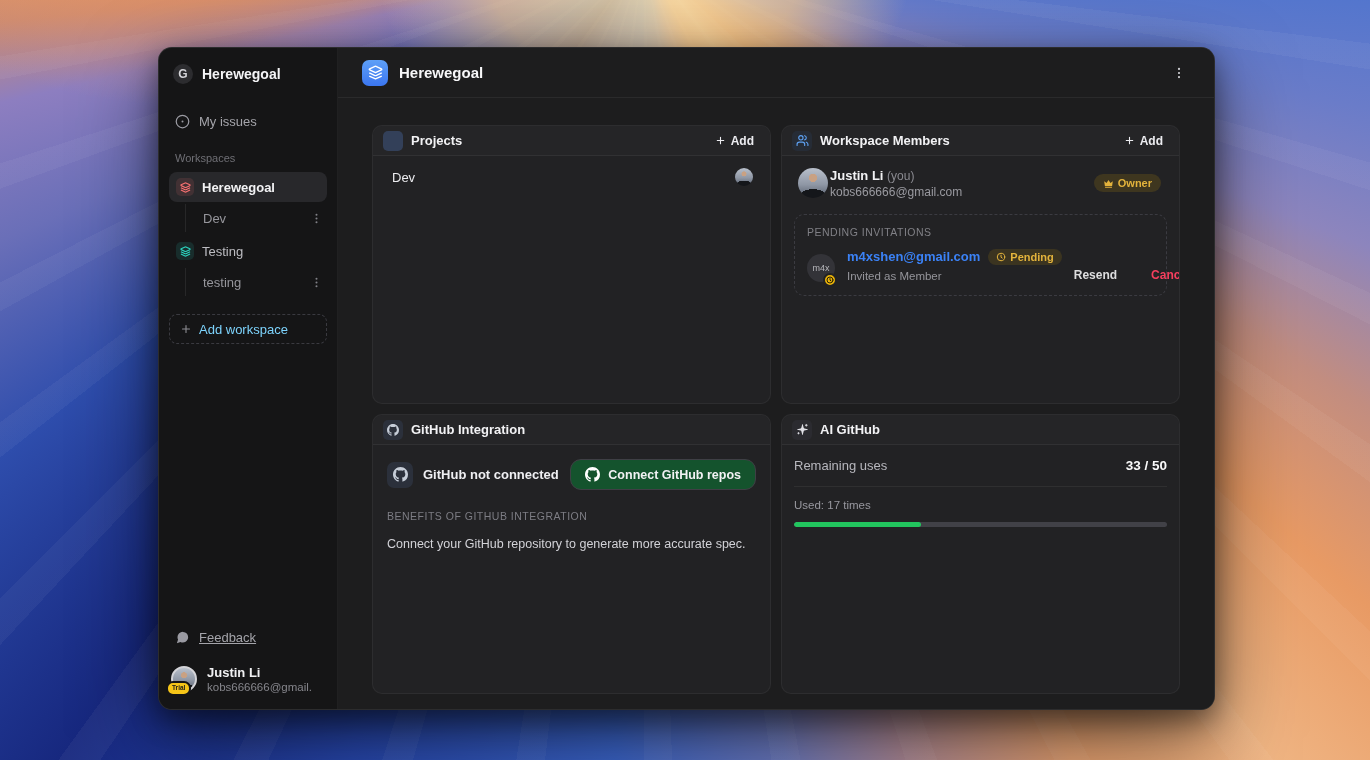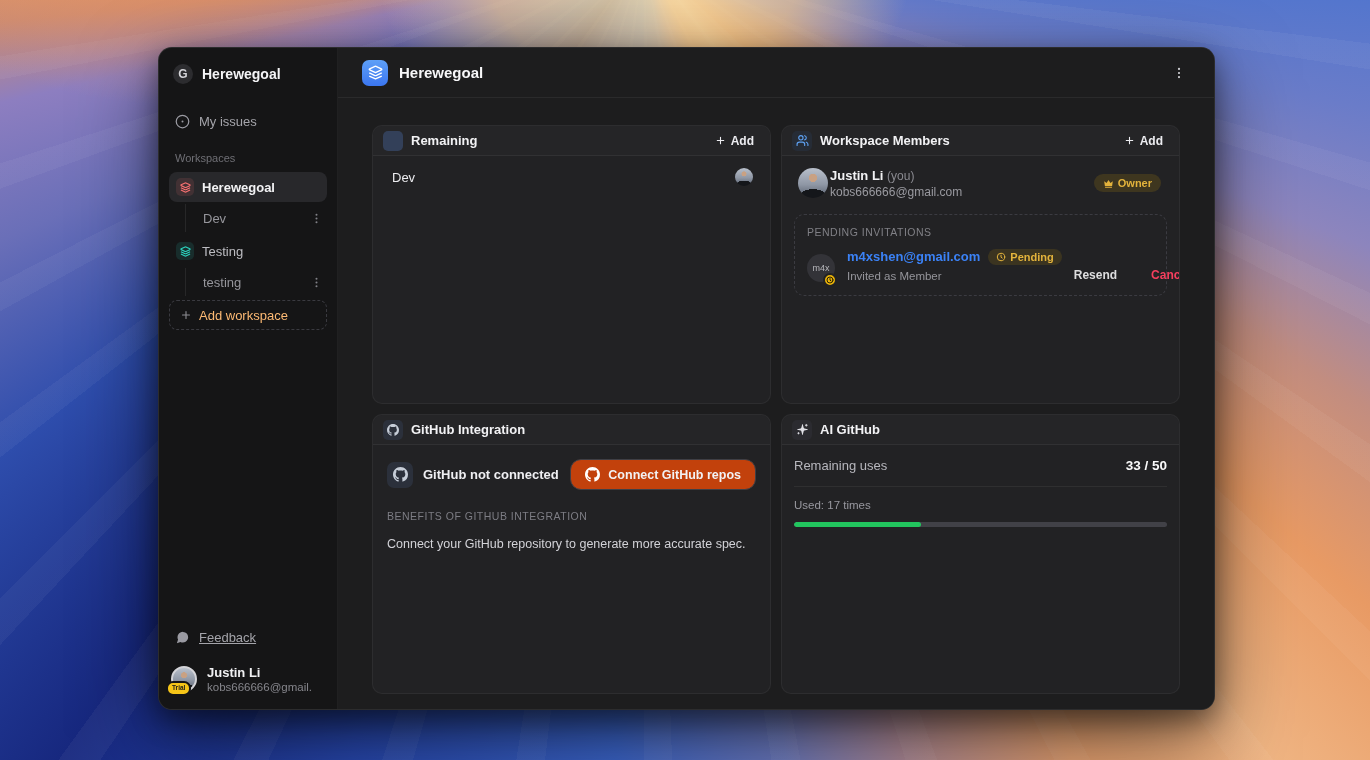--- a/index.html
+++ b/index.html
@@ -51,22 +51,22 @@
   .ws-item.selected { background:#28282b; color:#f2f2f4; font-weight:700; }
   .ws-icon { width:18px; height:18px; border-radius:5px; display:flex; align-items:center; justify-content:center; flex:0 0 18px; }
   .ws-icon.red { background:rgba(248,113,113,.13); color:#f87171; }
   .ws-icon.teal { background:rgba(45,212,191,.13); color:#2dd4bf; }
 
   .ws-children { margin:0 0 4px 16px; border-left:1px solid rgba(255,255,255,.08); }
   .ws-child { display:flex; align-items:center; height:28px; padding:0 4px 0 17px;
     font-size:13px; color:#96969c; }
   .kebab-sm { margin-left:auto; color:#808086; display:flex; }
 
-  .add-ws { display:flex; align-items:center; gap:7px; height:30px;
-    padding:0 10px; border:1px dashed #3a3a40; border-radius:8px; font-size:13px; color:#fdba74; }
+  .add-ws { margin-top:14px; display:flex; align-items:center; gap:7px; height:30px;
+    padding:0 10px; border:1px dashed #3a3a40; border-radius:8px; font-size:13px; color:#7dd3fc; }
 
   .side-spacer { flex:1; }
 
   .feedback-row { margin-bottom:14px;text-decoration:underline; }
 
   .profile-row { display:flex; align-items:center; gap:10px; padding:0 2px; }
   .profile-avatar-wrap { position:relative; flex:0 0 26px; }
   .avatar-photo {
     border-radius:50%;
     background:
@@ -133,21 +133,21 @@
   .invite-actions { margin-left:auto; display:flex; align-items:center; gap:34px; }
   .resend-btn { font-size:12px; font-weight:600; color:#dededf; background:none; border:none; cursor:pointer; }
   .cancel-btn { font-size:12px; font-weight:600; color:#f43f5e; background:none; border:none; cursor:pointer; }
 
   
   .gh-body { padding:14px 12px; }
   .gh-row { display:flex; align-items:center; gap:10px; padding:0 2px; }
   .gh-iconbox { width:26px; height:26px; border-radius:7px; background:#2b303b; color:#c6cdd8; }
   .gh-status { font-size:13px; font-weight:700; color:#efeff2; }
   .connect-btn { margin-left:auto; display:flex; align-items:center; gap:8px;
-    border:1px solid #3f3f45; border-radius:11px; background:#c2410c; padding:7px 14px;
+    border:1px solid #3f3f45; border-radius:11px; background:#14532d; padding:7px 14px;
     font-size:12.5px; font-weight:600; color:#f2f2f4; cursor:pointer; }
   .benefits-label { margin:20px 2px 0; font-size:10.5px; letter-spacing:.5px; color:#7d7d84; }
   .benefits-text { margin:15px 2px 0; font-size:12.5px; color:#d2d2d7; }
 
   
   .ai-body { padding:0 12px; }
   .ai-row { display:flex; align-items:center; justify-content:space-between; height:42px;
     border-bottom:1px solid rgba(255,255,255,.06); }
   .ai-remaining-label { font-size:13px; color:#b7b7bd; }
   .ai-remaining-value { font-size:13.5px; font-weight:700; color:#fafafb; }
@@ -278,21 +278,21 @@
               <circle cx="12" cy="19" r="1.9"></circle>
             </svg>
         </div>
       </div>
 
       <div class="content">
 
         <section class="card">
           <div class="card-header">
             <div class="icon-box icon-box-20 hidden-header-icon"></div>
-            <div class="card-title">Remaining</div>
+            <div class="card-title">Projects</div>
             <button class="add-btn">
               <span style="display:flex">
                 <svg width="11" height="11" viewBox="0 0 24 24" fill="none" stroke="#ececf0" stroke-width="2.4" stroke-linecap="round">
                     <path d="M12 5v14M5 12h14"></path>
                   </svg>
               </span>
               <span>Add</span>
             </button>
           </div>
           <div class="proj-row">

